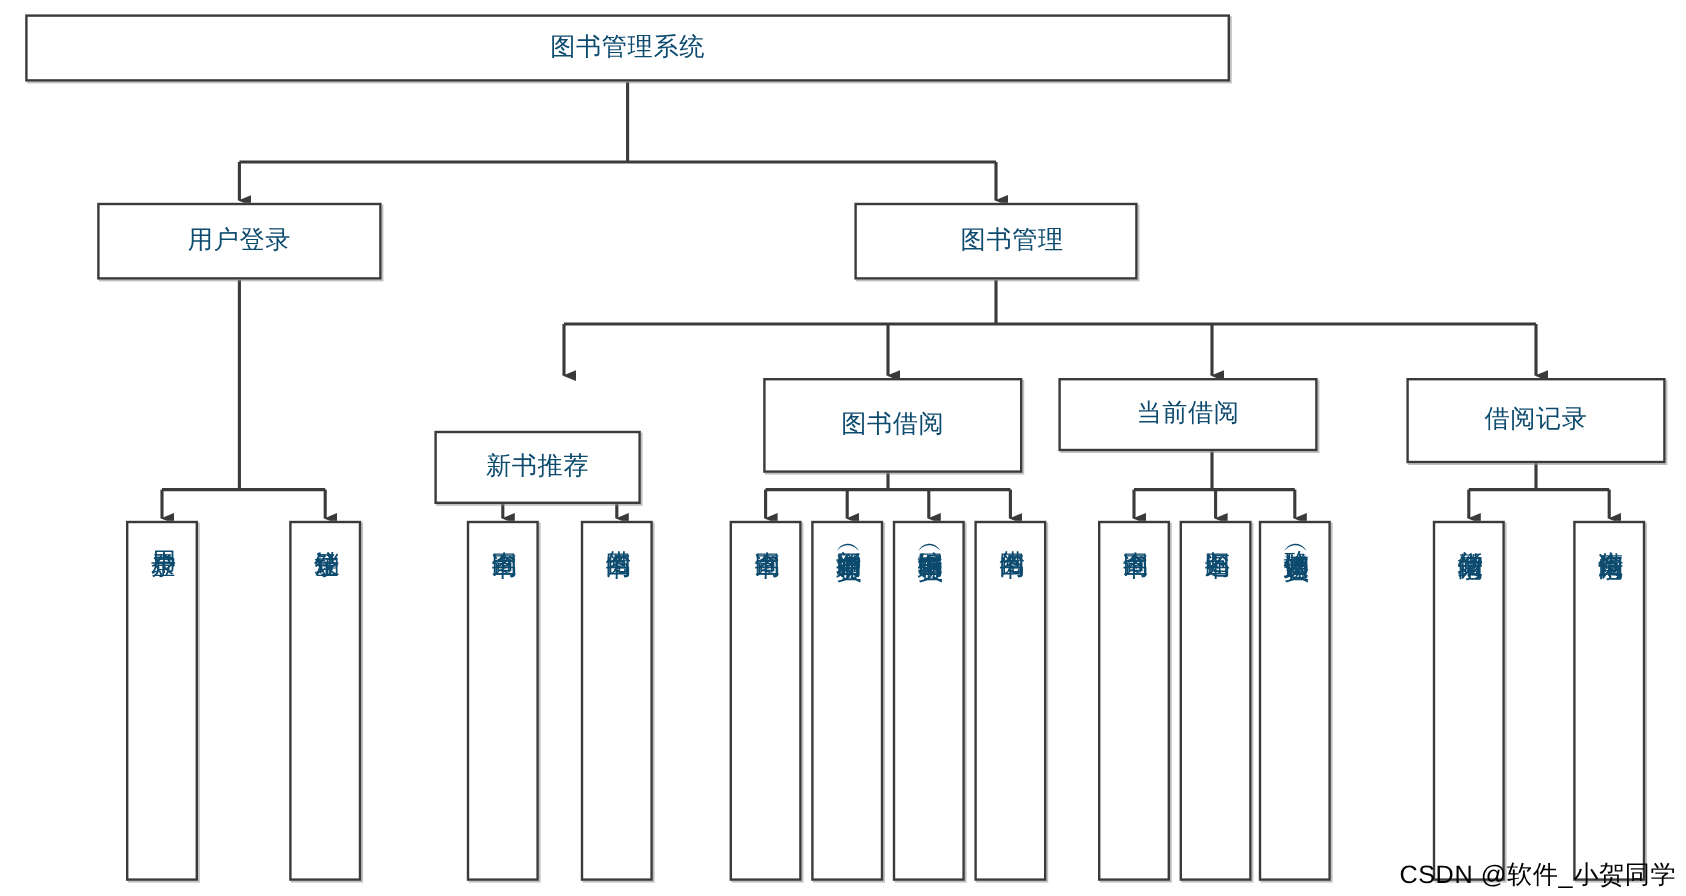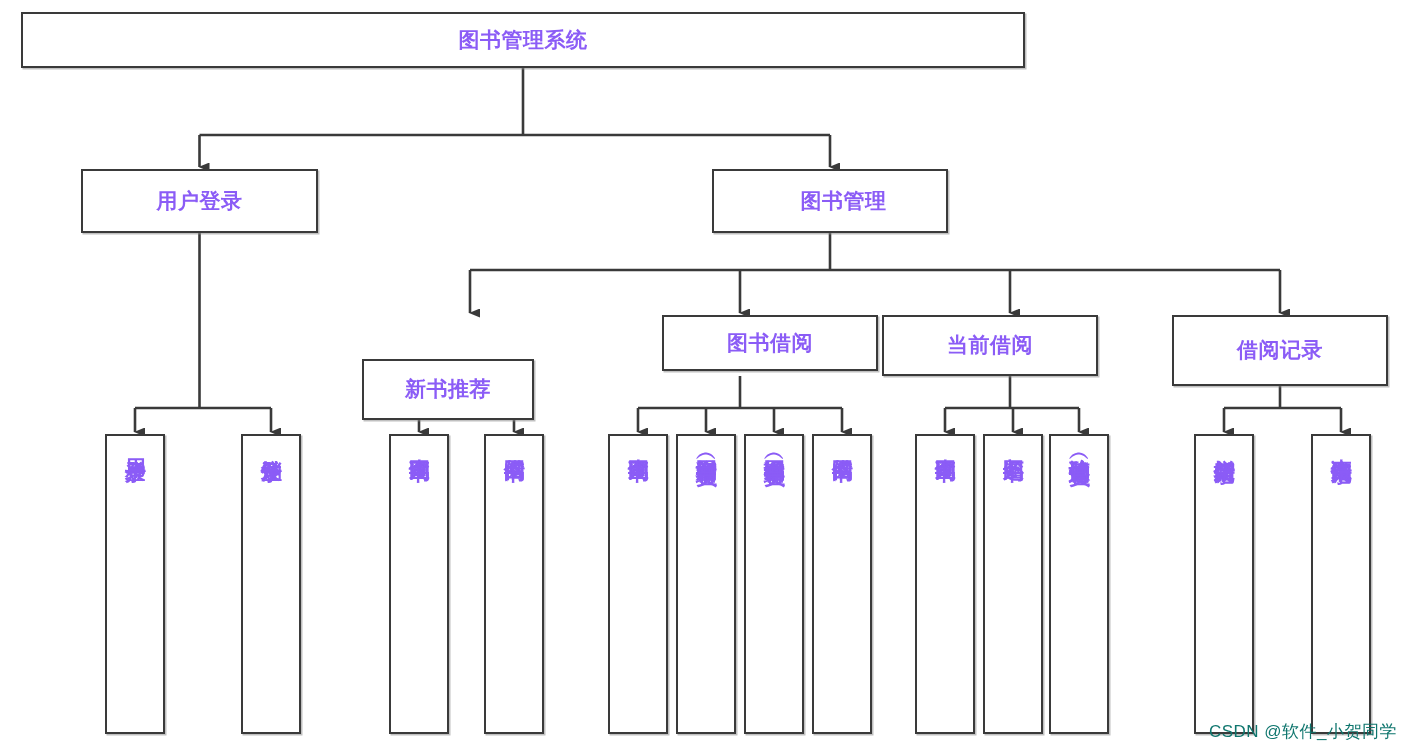--- a/index.html
+++ b/index.html
@@ -29,47 +29,46 @@
     position: absolute;
     box-sizing: border-box;
     background: #ffffff;
     border: 2.2px solid #3a3a3a;
     display: flex;
     align-items: center;
     justify-content: center;
     box-shadow: 1.5px 1.5px 0 rgba(140,140,140,0.55);
   }
   .node-label {
-    color: #8b5cf6;
+    color: #0c4a6e;
     font-size: 21px;
     line-height: 1.05;
     white-space: nowrap;
     letter-spacing: 0.5px;
-    font-weight: bold;
   }
   .node-box.leaf {
     align-items: flex-start;
     justify-content: center;
     padding-top: 6px;
   }
   .leaf .node-label {
     writing-mode: vertical-rl;
     text-orientation: upright;
     font-size: 21px;
     line-height: 1.18;
     letter-spacing: 1px;
     white-space: pre;
     transform: none;
   }
   #watermark {
     position: absolute;
     right: 8px;
     bottom: 4px;
-    font-size: 17px;
-    color: #0f766e;
+    font-size: 21px;
+    color: #000000;
     letter-spacing: 0.5px;
     white-space: nowrap;
     pointer-events: none;
   }
 </style>
 </head>
 <body>
 
 <div id="diagram-root">
 
@@ -122,21 +121,21 @@
       </div>
       <div class="node-box" style="left: 81px; top: 169px; width: 237px; height: 64px;">
         <span class="node-label">用户登录</span>
       </div>
       <div class="node-box" style="left: 712px; top: 169px; width: 236px; height: 64px; padding-left: 27px;">
         <span class="node-label">图书管理</span>
       </div>
       <div class="node-box" style="left: 362px; top: 315px; width: 172px; height: 61px; margin-top: 44px;">
         <span class="node-label">新书推荐</span>
       </div>
-      <div class="node-box" style="left: 662px; top: 315px; width: 216px; height: 56px;">
+      <div class="node-box" style="left: 636px; top: 315px; width: 216px; height: 79px;">
         <span class="node-label">图书借阅</span>
       </div>
       <div class="node-box" style="left: 882px; top: 315px; width: 216px; height: 61px;">
         <span class="node-label">当前借阅</span>
       </div>
       <div class="node-box" style="left: 1172px; top: 315px; width: 216px; height: 71px;">
         <span class="node-label">借阅记录</span>
       </div>
       <div class="node-box leaf" style="left: 105px; top: 434px; width: 60px; height: 300px;">
         <span class="node-label">用户登录</span>

